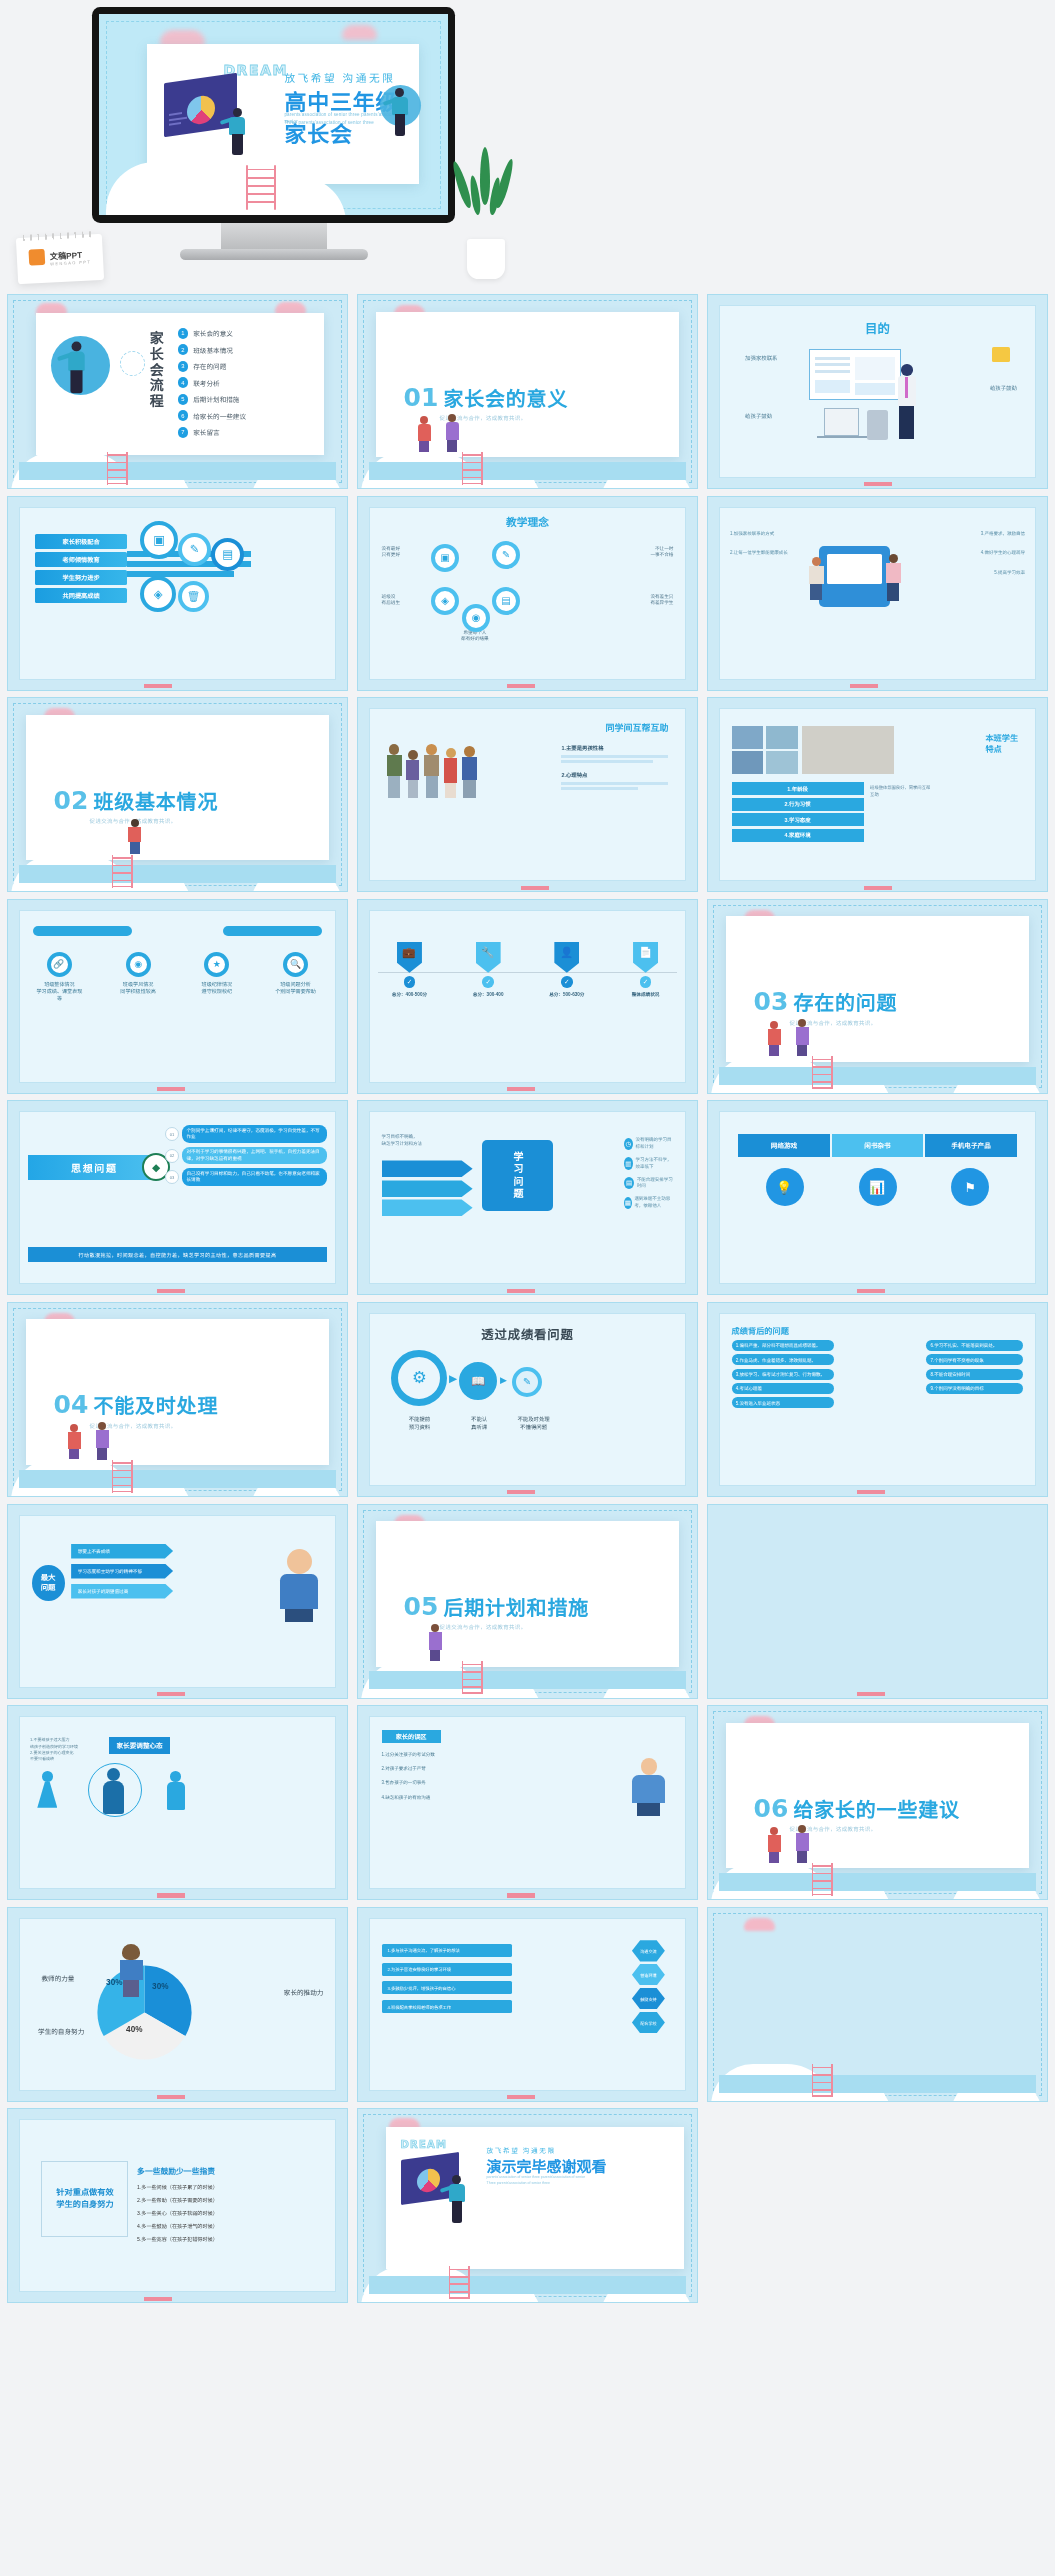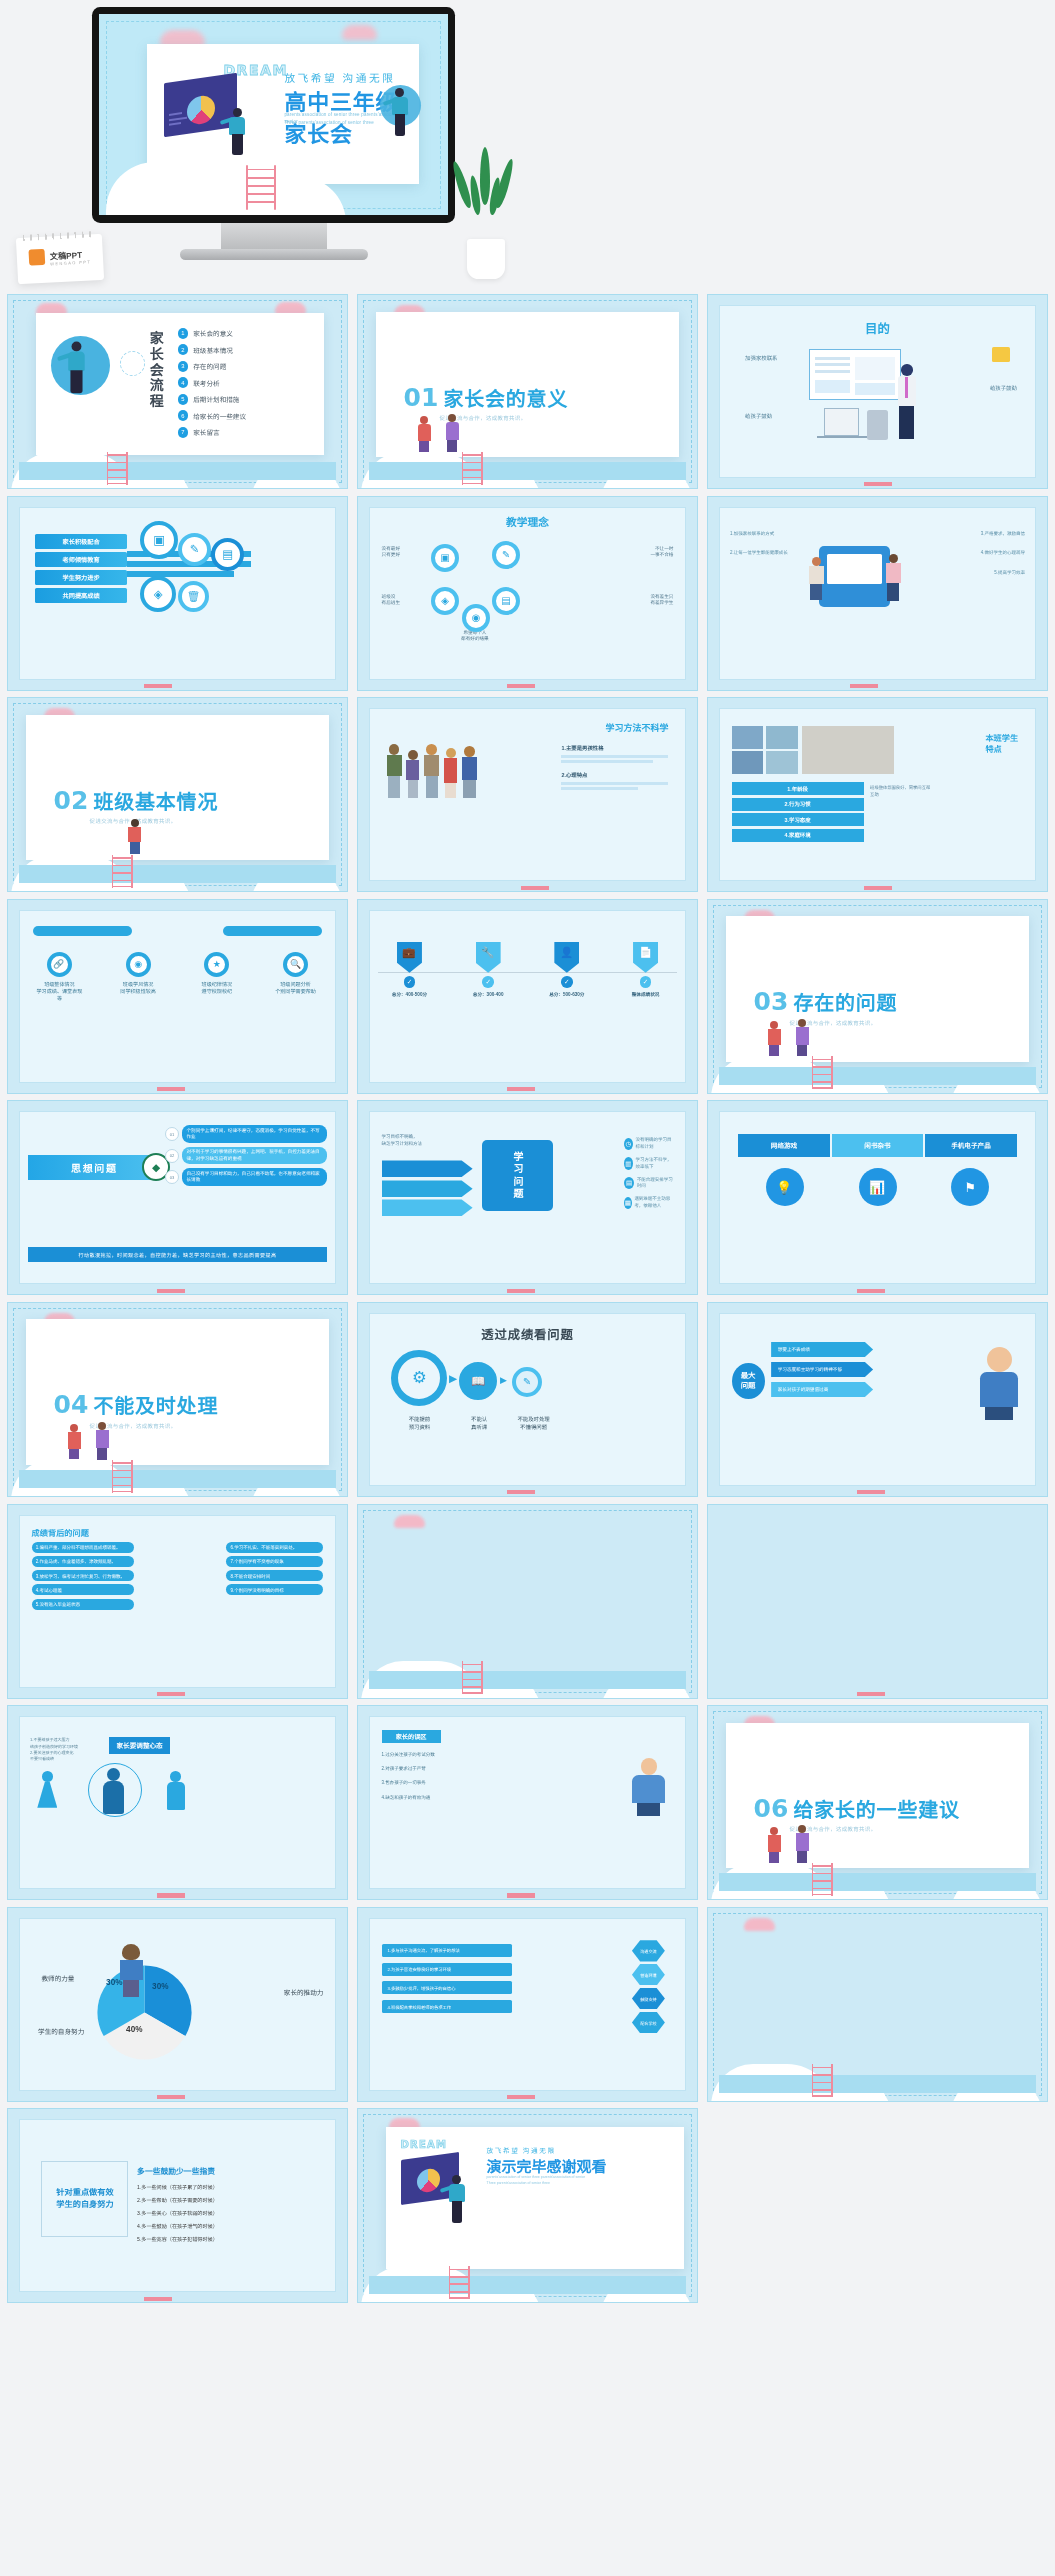--- a/index.html
+++ b/index.html
@@ -393,21 +393,21 @@
         <i style="top:2.5px"></i>
         <i style="top:10px"></i>
         <i style="top:17.3px"></i>
         <i style="top:25px"></i>
         <i style="top:31px"></i>
     </div>
   </div>
 
   <div class="slide">
     <div class="s-light">
-      <div style="position:absolute;right:16.5px;top:11.5px;font-size:9px;font-weight:700;color:#2aa8e0;">学习方法不科学</div>
+      <div style="position:absolute;right:16.5px;top:11.5px;font-size:9px;font-weight:700;color:#2aa8e0;">同学间互帮互助</div>
       <div style="position:absolute;right:16.5px;top:35px;width:107px;">
         <div style="font-size:5.4px;font-weight:700;color:#355b72;margin-bottom:3.3px;">1.主要是男孩性格</div>
         <div style="height:2.5px;background:#c6e4f4;margin-bottom:2.5px;"></div>
         <div style="height:2.5px;background:#c6e4f4;margin-bottom:8.2px;width:86%;"></div>
         <div style="font-size:5.4px;font-weight:700;color:#355b72;margin-bottom:3.3px;">2.心理特点</div>
         <div style="height:2.5px;background:#c6e4f4;margin-bottom:2.5px;"></div>
         <div style="height:2.5px;background:#c6e4f4;width:72%;"></div>
       </div>
       <div style="position:absolute;left:15px;top:35px;display:flex;align-items:flex-end;gap:1.6px;">
         <div style="width:18px;">
@@ -678,59 +678,71 @@
       <div style="position:absolute;left:86px;top:101px;width:46px;text-align:center;font-size:5.4px;color:#3a5666;line-height:1.5;white-space:pre-line;">不能认
 真听课</div>
       <div style="position:absolute;left:134px;top:101px;width:59px;text-align:center;font-size:5.4px;color:#3a5666;line-height:1.5;white-space:pre-line;">不能及时处理
 不懂得问题</div>
     </div>
     <div style="position:absolute;bottom:1.6px;left:44%;width:28px;height:4.1px;background:#ef8b9c;"></div>
   </div>
 
   <div class="slide">
     <div class="s-light">
-      <div style="position:absolute;left:11.5px;top:49px;width:33px;height:36px;border-radius:50%;background:#1b8fd6;color:#fff;font-size:7.4px;font-weight:700;display:flex;align-items:center;justify-content:center;text-align:center;line-height:1.3;white-space:pre-line;">最大
-问题</div>
-      <div style="position:absolute;left:51px;top:28px;width:102px;">
-        <div style="height:15px;background:#2aa8e0;color:#fff;font-size:4.6px;display:flex;align-items:center;padding-left:6.6px;margin-bottom:5px;clip-path:polygon(0 0,92% 0,100% 50%,92% 100%,0 100%);">想要上不去成绩</div>
-        <div style="height:15px;background:#1b8fd6;color:#fff;font-size:4.6px;display:flex;align-items:center;padding-left:6.6px;margin-bottom:5px;clip-path:polygon(0 0,92% 0,100% 50%,92% 100%,0 100%);">学习态度和主动学习的精神不够</div>
-        <div style="height:15px;background:#4cc0ef;color:#fff;font-size:4.6px;display:flex;align-items:center;padding-left:6.6px;clip-path:polygon(0 0,92% 0,100% 50%,92% 100%,0 100%);">家长对孩子的期望值过高</div>
-      </div>
-      <div style="position:absolute;right:13px;top:33px;width:45px;height:71px;">
-        <div style="width:25px;height:25px;border-radius:50%;background:#f0c39a;margin:0 auto;"></div>
-        <div style="width:38px;height:35px;background:#3f7ec4;margin:0 auto;border-radius:6.6px 6.6px 0 0;"></div>
-        <div style="width:28px;height:13px;background:#2b4f7e;margin:0 auto;"></div>
-      </div>
-    </div>
-    <div style="position:absolute;bottom:1.6px;left:44%;width:28px;height:4.1px;background:#ef8b9c;"></div>
-  </div>
-
-  <div class="slide">
-    <div class="s-light">
       <div style="position:absolute;left:11.5px;top:10px;font-size:8.2px;font-weight:700;color:#2aa8e0;">成绩背后的问题</div>
       <div style="position:absolute;left:11.5px;top:26px;width:102px;">
         <div style="background:#2aa8e0;color:#fff;font-size:4.5px;padding:2.5px 4.1px;border-radius:6.6px;margin-bottom:3.3px;">1.偏科严重、部分科不理想而且成绩较差。</div>
         <div style="background:#2aa8e0;color:#fff;font-size:4.5px;padding:2.5px 4.1px;border-radius:6.6px;margin-bottom:3.3px;">2.作业马虎、作业差错多、涂改频乱题。</div>
         <div style="background:#2aa8e0;color:#fff;font-size:4.5px;padding:2.5px 4.1px;border-radius:6.6px;margin-bottom:3.3px;">3.放松学习、临考试才测忙复习、行为懒散。</div>
         <div style="background:#2aa8e0;color:#fff;font-size:4.5px;padding:2.5px 4.1px;border-radius:6.6px;margin-bottom:3.3px;">4.考试心理差</div>
         <div style="background:#2aa8e0;color:#fff;font-size:4.5px;padding:2.5px 4.1px;border-radius:6.6px;">5.没有进入毕业班状态</div>
       </div>
       <div style="position:absolute;right:11.5px;top:26px;width:97px;">
         <div style="background:#2aa8e0;color:#fff;font-size:4.5px;padding:2.5px 4.1px;border-radius:6.6px;margin-bottom:3.3px;">6.学习不扎实、不能落实到实处。</div>
         <div style="background:#2aa8e0;color:#fff;font-size:4.5px;padding:2.5px 4.1px;border-radius:6.6px;margin-bottom:3.3px;">7.个别同学有不交卷的现象</div>
         <div style="background:#2aa8e0;color:#fff;font-size:4.5px;padding:2.5px 4.1px;border-radius:6.6px;margin-bottom:3.3px;">8.不能合理安排时间</div>
         <div style="background:#2aa8e0;color:#fff;font-size:4.5px;padding:2.5px 4.1px;border-radius:6.6px;">9.个别同学没有明确的目标</div>
       </div>
     </div>
     <div style="position:absolute;bottom:1.6px;left:44%;width:28px;height:4.1px;background:#ef8b9c;"></div>
   </div>
 
   <div class="slide">
+    <div class="s-light">
+      <div style="position:absolute;left:11.5px;top:49px;width:33px;height:36px;border-radius:50%;background:#1b8fd6;color:#fff;font-size:7.4px;font-weight:700;display:flex;align-items:center;justify-content:center;text-align:center;line-height:1.3;white-space:pre-line;">最大
+问题</div>
+      <div style="position:absolute;left:51px;top:28px;width:102px;">
+        <div style="height:15px;background:#2aa8e0;color:#fff;font-size:4.6px;display:flex;align-items:center;padding-left:6.6px;margin-bottom:5px;clip-path:polygon(0 0,92% 0,100% 50%,92% 100%,0 100%);">想要上不去成绩</div>
+        <div style="height:15px;background:#1b8fd6;color:#fff;font-size:4.6px;display:flex;align-items:center;padding-left:6.6px;margin-bottom:5px;clip-path:polygon(0 0,92% 0,100% 50%,92% 100%,0 100%);">学习态度和主动学习的精神不够</div>
+        <div style="height:15px;background:#4cc0ef;color:#fff;font-size:4.6px;display:flex;align-items:center;padding-left:6.6px;clip-path:polygon(0 0,92% 0,100% 50%,92% 100%,0 100%);">家长对孩子的期望值过高</div>
+      </div>
+      <div style="position:absolute;right:13px;top:33px;width:45px;height:71px;">
+        <div style="width:25px;height:25px;border-radius:50%;background:#f0c39a;margin:0 auto;"></div>
+        <div style="width:38px;height:35px;background:#3f7ec4;margin:0 auto;border-radius:6.6px 6.6px 0 0;"></div>
+        <div style="width:28px;height:13px;background:#2b4f7e;margin:0 auto;"></div>
+      </div>
+    </div>
+    <div style="position:absolute;bottom:1.6px;left:44%;width:28px;height:4.1px;background:#ef8b9c;"></div>
+  </div>
+
+  <div class="slide">
     <div class="s-inner"></div>
       <div class="pc" style="left:36px;top:10px;"></div>
+    <div class="s-white" style="left:18px;top:16.5px;right:18px;bottom:31px;">
+      <div class="sec-wrap">
+        <span class="sec-num">05</span>
+        <span class="sec-title">后期计划和措施</span>
+      </div>
+      <div class="sec-desc" style="position:absolute;left:64px;top:99px;">促进交流与合作，达成教育共识。</div>
+      <div style="position:absolute;left:49px;bottom:5px;width:21.4px;height:38px;">
+        <div style="width:8.2px;height:8.2px;border-radius:50%;background:#7b4f3a;margin:0 auto;"></div>
+        <div style="width:13px;height:18px;background:#9a6fcf;margin:0 auto;"></div>
+        <div style="width:10px;height:11.5px;background:#5a4a8e;margin:0 auto;"></div>
+      </div>
+    </div>
     <div class="cloudA"></div>
       <div class="cloudB"></div>
       <div class="cloudC"></div>
     <div class="bluebar"></div>
     <div class="smallladder" style="left:104px;">
       <b style="left:0"></b>
         <b style="right:0"></b>
         <i style="top:2.5px"></i>
         <i style="top:10px"></i>
         <i style="top:17.3px"></i>

